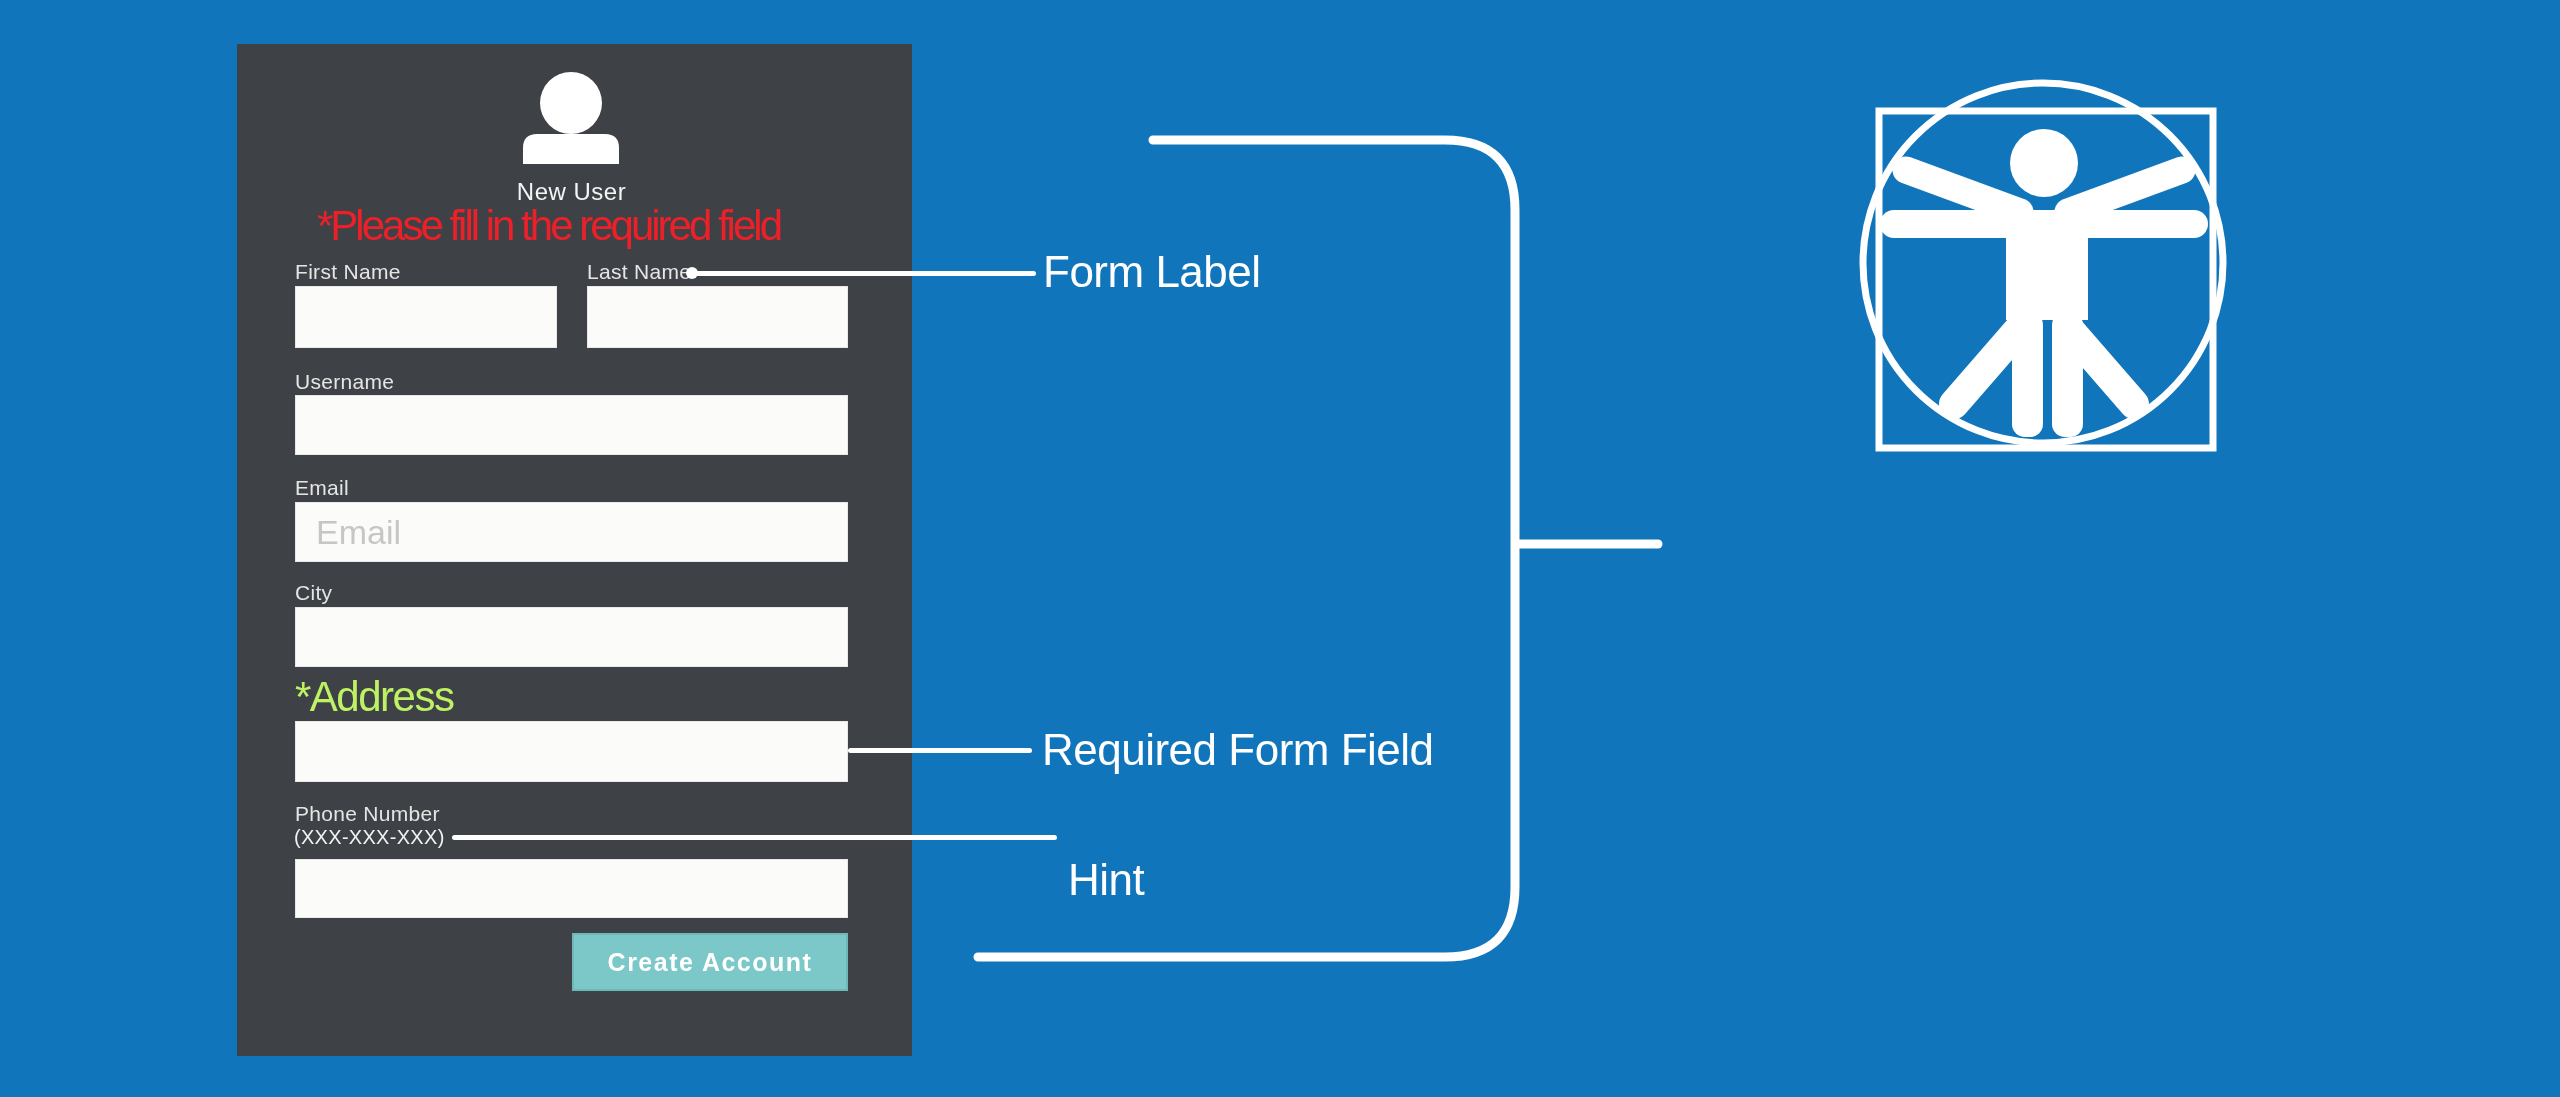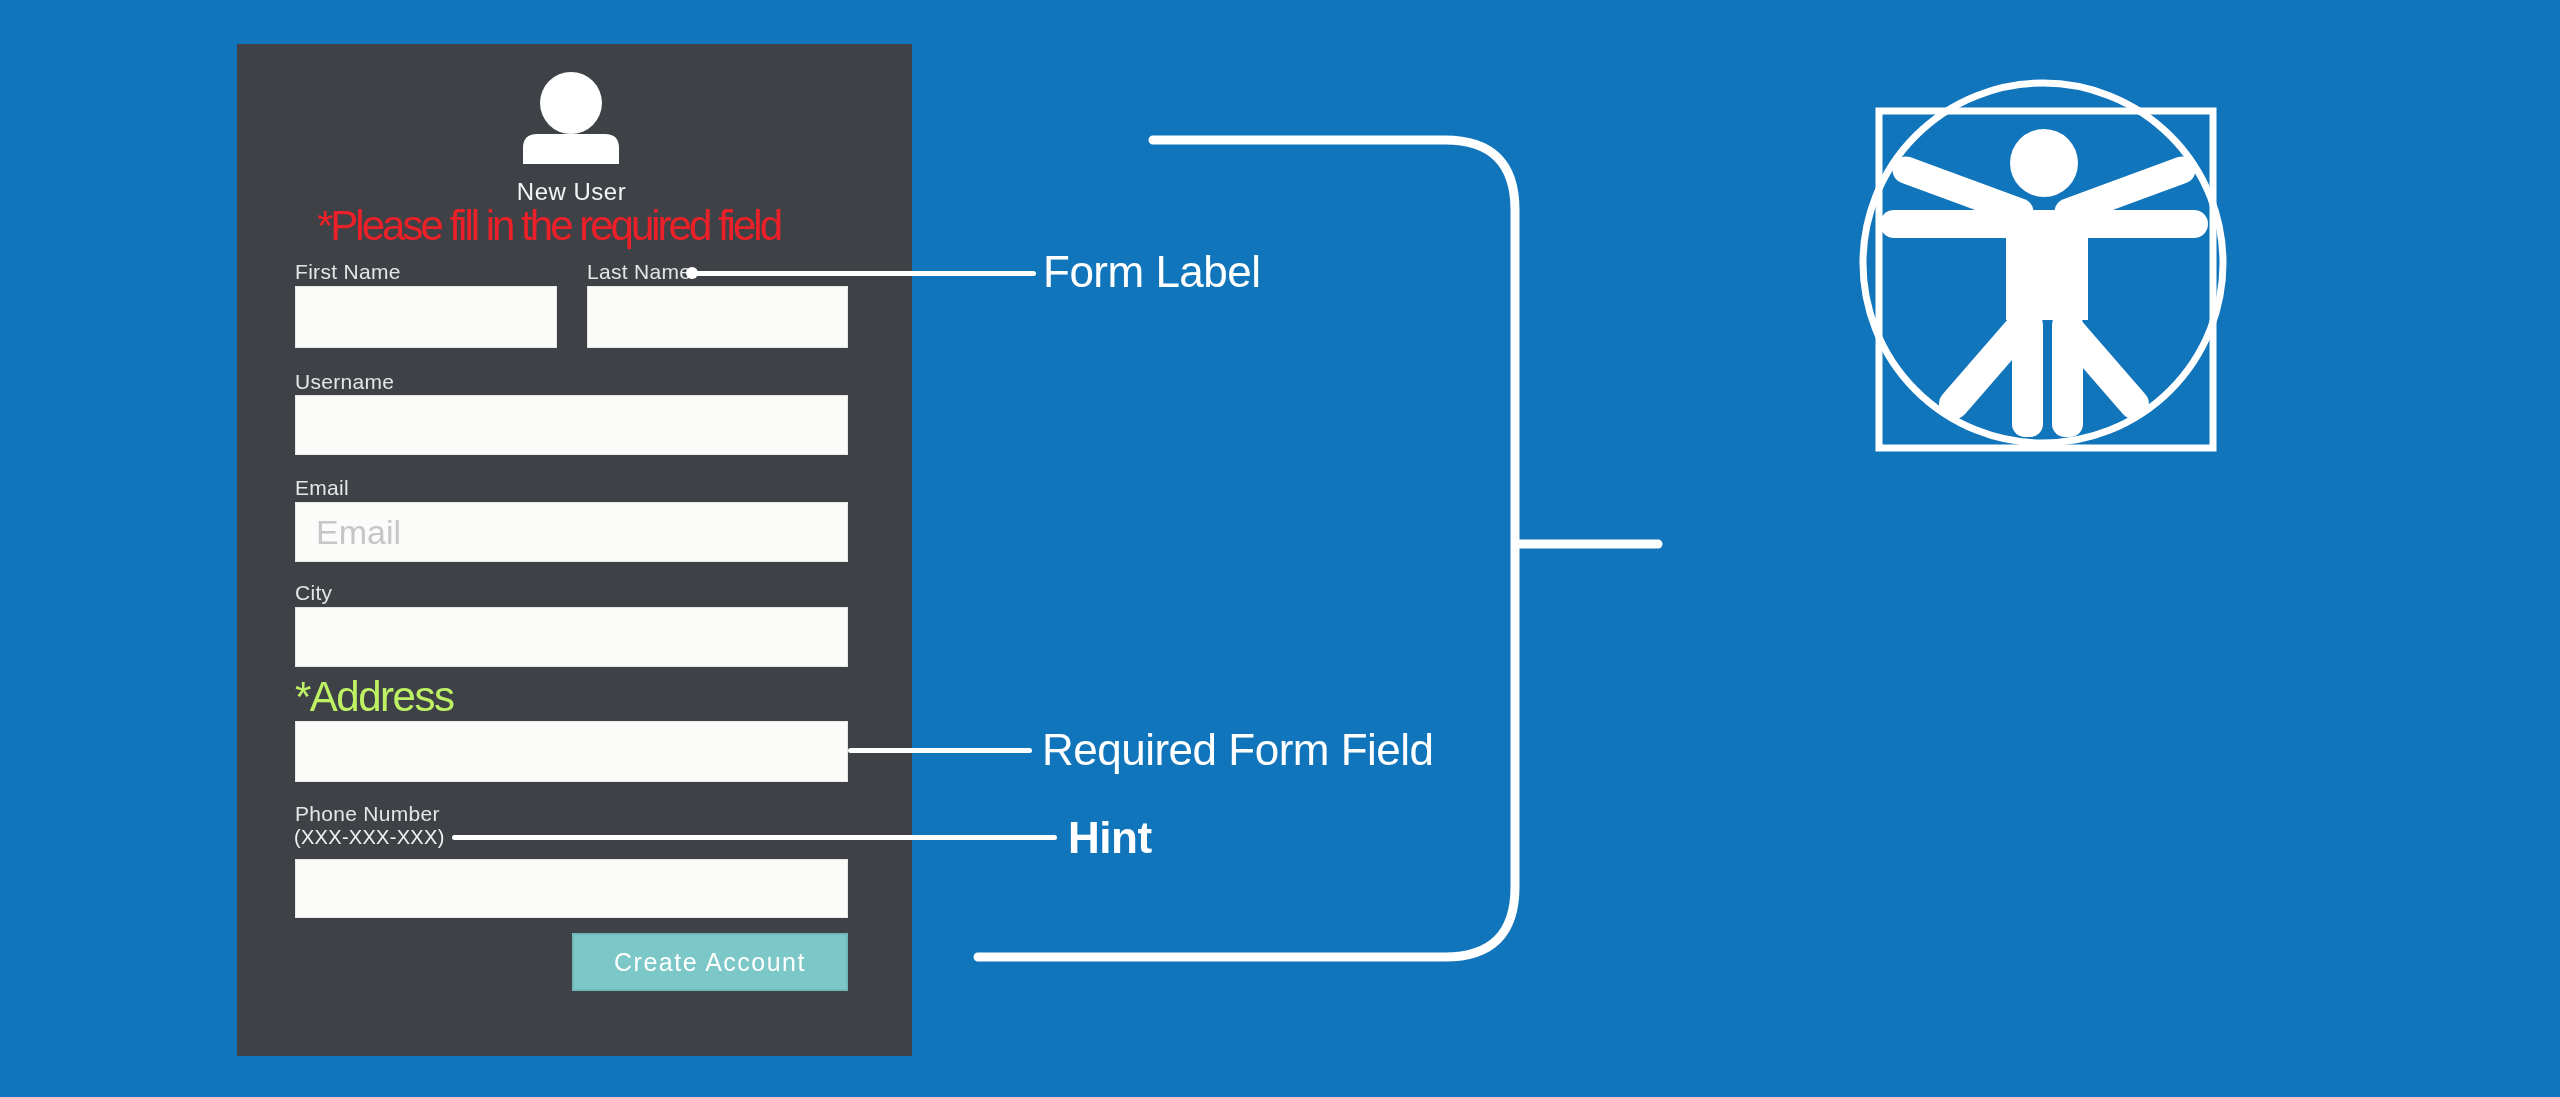--- a/index.html
+++ b/index.html
@@ -35,20 +35,21 @@
   }
   .red-label{
     position:absolute;color:#bef264;font-size:42px;letter-spacing:-1.5px;white-space:nowrap;
   }
   #create-account-btn{
     left:572px;top:933px;width:276px;height:58px;background:#7CC7C7;
     border:2px solid #6FB7B8;box-sizing:border-box;cursor:pointer;
     color:#FFFFFF;font-size:25px;letter-spacing:1.5px;
     display:flex;align-items:center;justify-content:center;
     font-family:"Liberation Sans",sans-serif;
+    font-weight:bold;
   }
 
   
   .leader{position:absolute;height:5px;background:#FFFFFF;border-radius:3px;}
   .leader-dot{position:absolute;width:12px;height:12px;border-radius:50%;background:#FFFFFF;}
   .callout{
     position:absolute;color:#FFFFFF;font-size:44px;letter-spacing:-0.5px;white-space:nowrap;
   }
 
   
@@ -100,21 +101,21 @@
   <div id="create-account-btn" class="abs">Create Account</div>
 
   <div class="leader-dot" style="left:686px;top:267px;"></div>
   <div class="leader" style="left:690px;top:271px;width:346px;"></div>
   <div class="callout" style="left:1043px;top:247px;">Form Label</div>
 
   <div class="leader" style="left:848px;top:748px;width:184px;"></div>
   <div class="callout" style="left:1042px;top:725px;">Required Form Field</div>
 
   <div class="leader" style="left:452px;top:835px;width:605px;"></div>
-  <div class="callout" style="left:1068px;top:813px;font-weight:bold;">Hint</div>
+  <div class="callout" style="left:1068px;top:855px;">Hint</div>
 
   <svg class="abs" style="left:0;top:0;pointer-events:none;" width="2560" height="1097" viewBox="0 0 2560 1097">
     <path d="M1153,140 H1445 Q1515,140 1515,210 V887 Q1515,957 1445,957 H978" fill="none" stroke="#FFFFFF" stroke-width="9" stroke-linecap="round"></path>
     <path d="M1517,544 H1658" fill="none" stroke="#FFFFFF" stroke-width="9" stroke-linecap="round"></path>
   </svg>
 
 
   <svg class="abs" style="left:1830px;top:60px;" width="420" height="420" viewBox="0 0 420 420">
 
     <rect x="49" y="51" width="334" height="337" fill="none" stroke="#FFFFFF" stroke-width="7"></rect>

